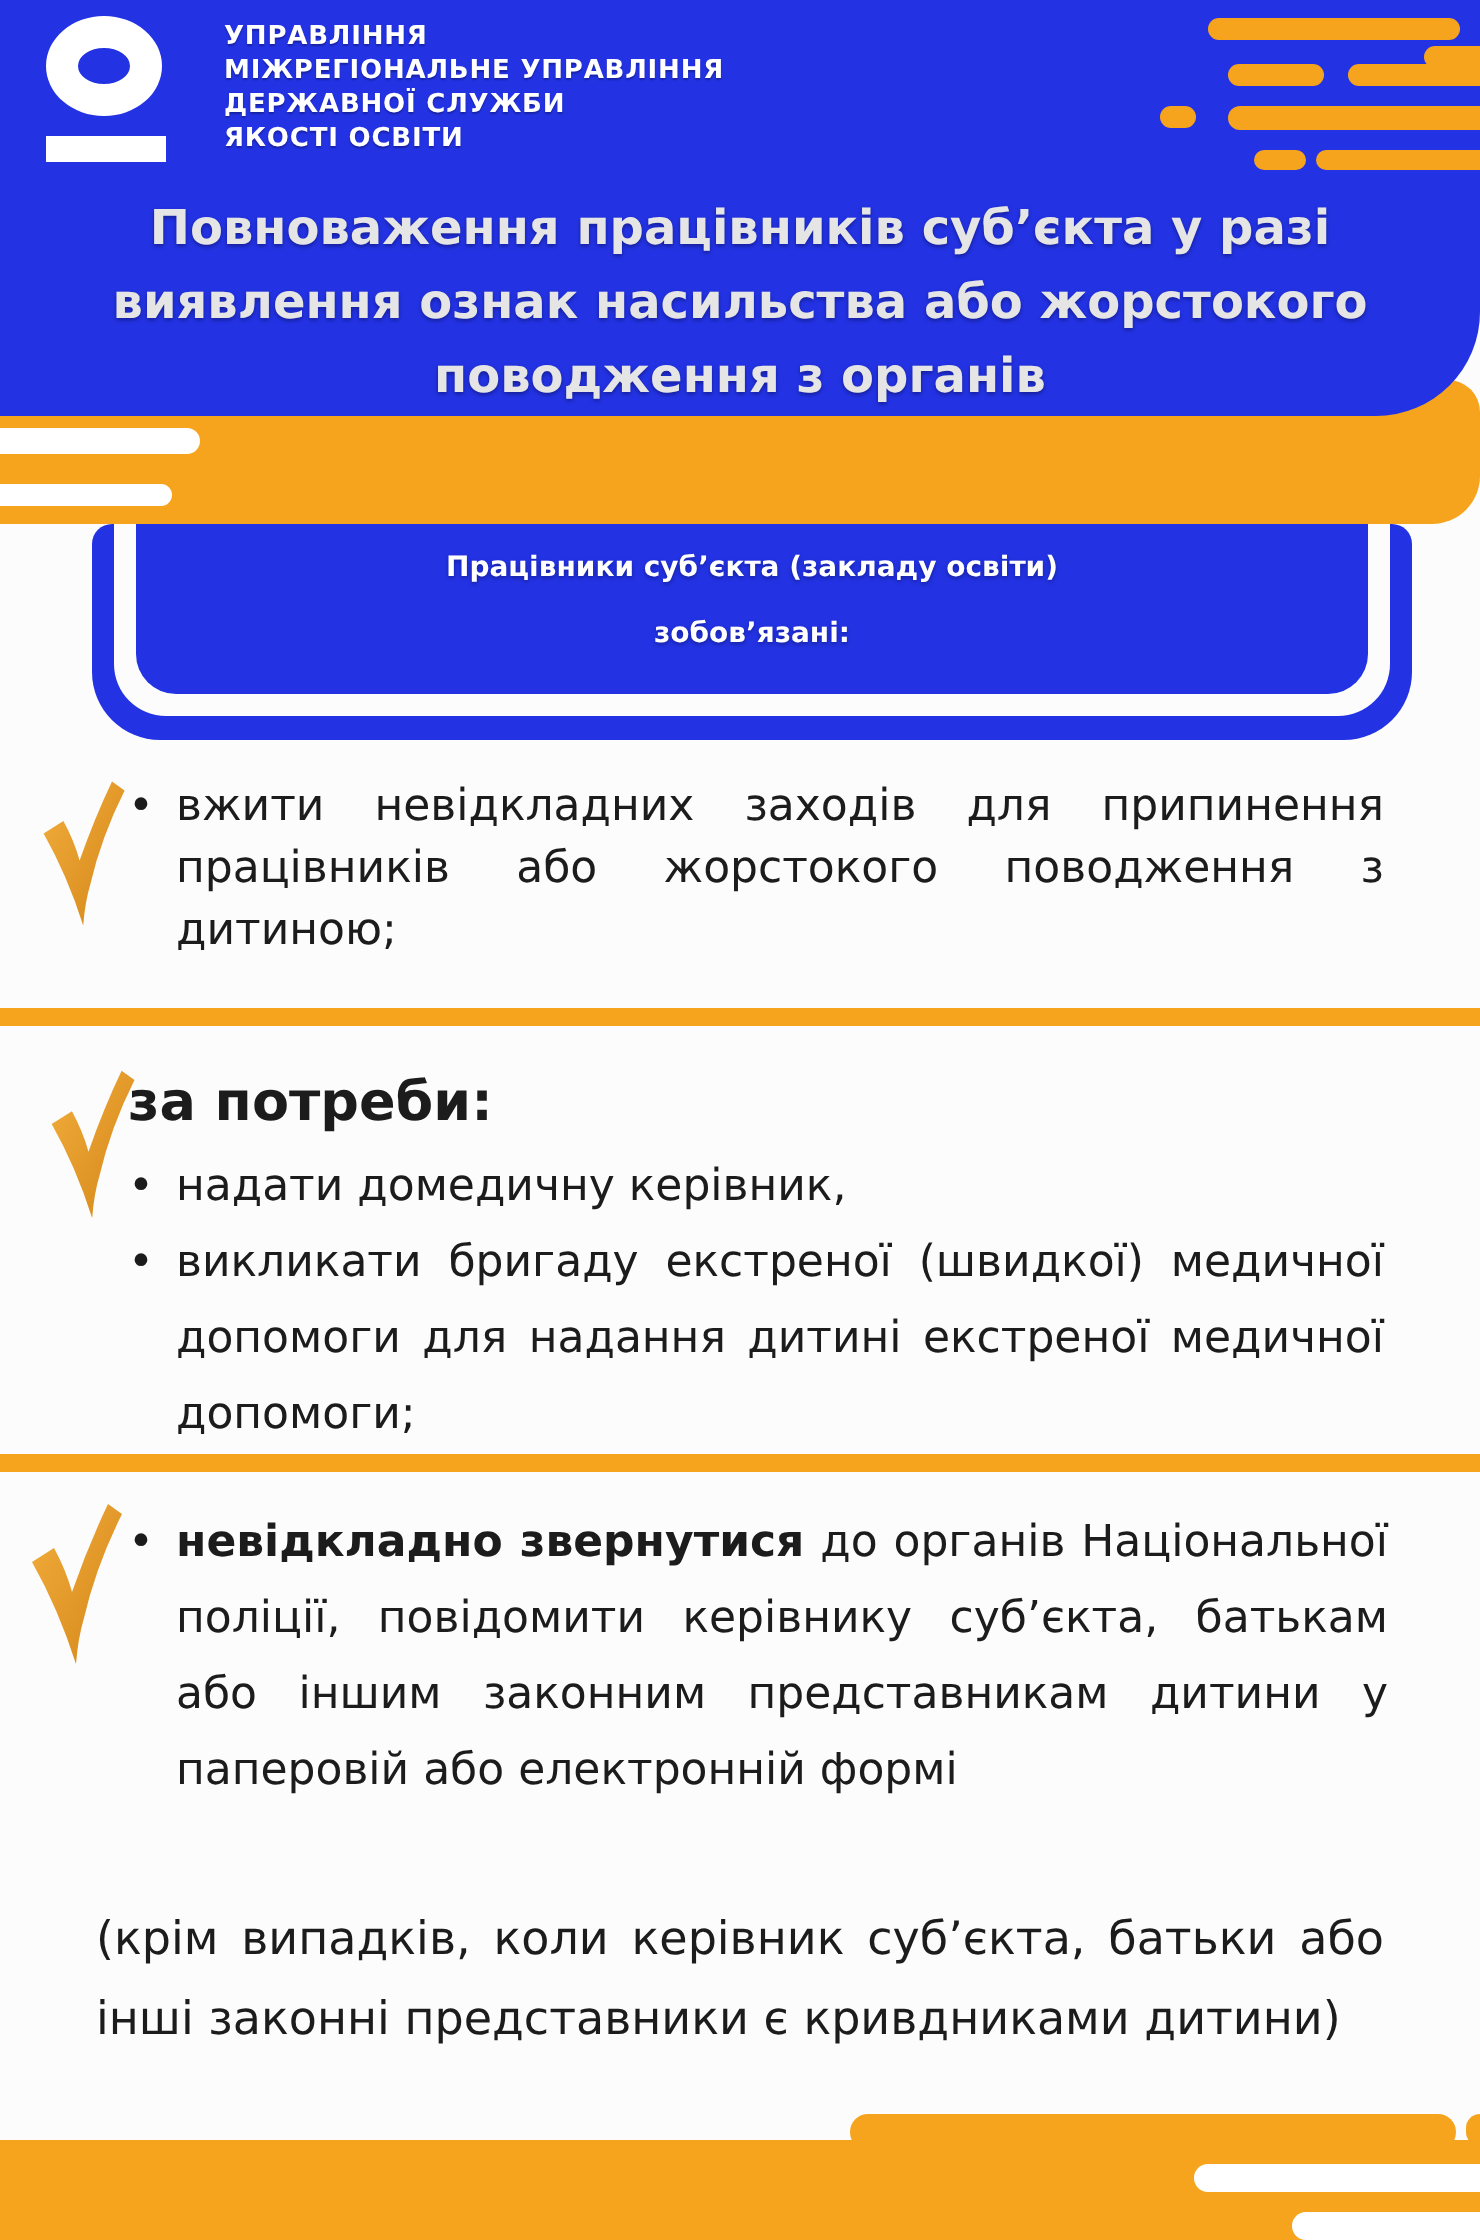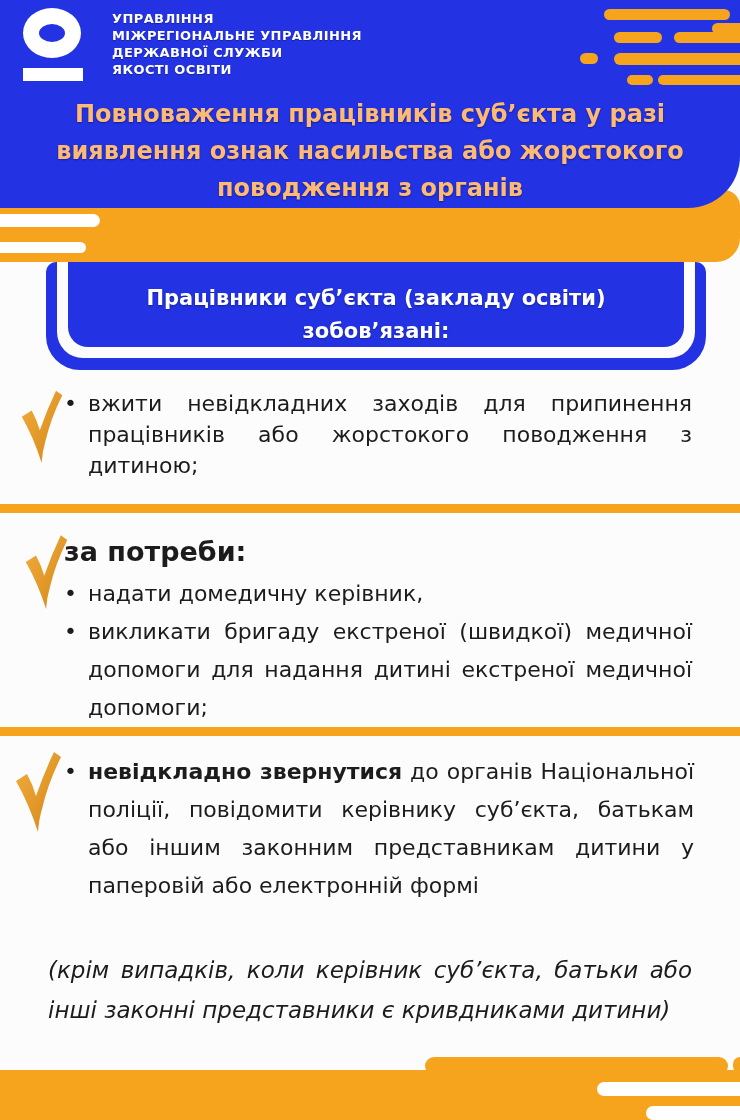--- a/index.html
+++ b/index.html
@@ -51,40 +51,40 @@
   .td.t2{left:712px;top:23px;width:28px;height:11px;border-radius:7px 0 0 7px;}
   .td.t3{left:614px;top:32px;width:48px;height:11px;}
   .td.t4{left:674px;top:32px;width:66px;height:11px;border-radius:7px 0 0 7px;}
   .td.t5{left:580px;top:53px;width:18px;height:11px;}
   .td.t6{left:614px;top:53px;width:126px;height:12px;border-radius:7px 0 0 7px;}
   .td.t7{left:627px;top:75px;width:26px;height:10px;}
   .td.t8{left:658px;top:75px;width:82px;height:10px;border-radius:7px 0 0 7px;}
 
   .title{
     position:absolute;left:0;top:96px;width:740px;text-align:center;
-    color:#fdba74;font-weight:bold;font-size:24px;line-height:37px;
+    color:#e5e5e5;font-weight:bold;font-size:24px;line-height:37px;
     text-shadow:0 1px 2px rgba(5,5,50,.45);
   }
   .title div{white-space:nowrap;}
 
   
   .sub-outer{
     position:absolute;left:46px;top:262px;width:660px;height:108px;
     background:var(--blue);border-radius:10px 10px 34px 34px;
     padding:0 11px;z-index:2;
   }
   .sub-white{
     width:100%;height:96px;background:var(--page);
     border-radius:0 0 26px 26px;padding:0 11px;
   }
   .sub-inner{
     width:100%;height:85px;background:var(--blue);
     border-radius:0 0 20px 20px;
-    text-align:center;color:#fff;font-weight:bold;font-size:21px;
-    line-height:33px;padding-top:20px;
+    text-align:center;color:#fff;font-weight:bold;font-size:14px;
+    line-height:33px;padding-top:6px;
     text-shadow:0 1px 2px rgba(5,5,50,.4);
   }
 
   
   .check{position:absolute;}
   .check.c1{left:20px;top:386px;width:45px;height:85px;}
   .check.c2{left:24px;top:531px;width:46px;height:86px;}
   .check.c3{left:14px;top:748px;width:50px;height:92px;}
 
   .sec{position:absolute;font-size:22px;}
@@ -96,21 +96,21 @@
   .sec.s2{left:64px;top:537px;width:628px;line-height:38px;}
   .s2-head{font-weight:bold;font-size:27px;line-height:30px;margin-bottom:8px;}
   .sec.s3{left:64px;top:753px;width:630px;line-height:38px;}
 
   .divider{position:absolute;left:0;width:740px;height:9px;background:var(--orange);}
   .divider.d1{top:504px;}
   .divider.d2{top:727px;}
 
   .footnote{
     position:absolute;left:48px;top:950px;width:644px;
-    font-style:italic;font-size:23px;line-height:40px;text-align:justify;
+    font-size:23px;line-height:40px;text-align:justify;
   }
 
   
   .footer-band{position:absolute;left:0;top:1070px;width:740px;height:50px;background:var(--orange);}
   .fd{position:absolute;background:var(--orange);}
   .fd.f1{left:425px;top:1057px;width:303px;height:18px;border-radius:10px;}
   .fd.f2{left:733px;top:1057px;width:7px;height:16px;border-radius:8px 0 0 8px;}
   .fw{position:absolute;background:#fff;}
   .fw.w1{left:597px;top:1082px;width:143px;height:14px;border-radius:8px 0 0 8px;}
   .fw.w2{left:646px;top:1106px;width:94px;height:14px;border-radius:8px 0 0 8px;}

